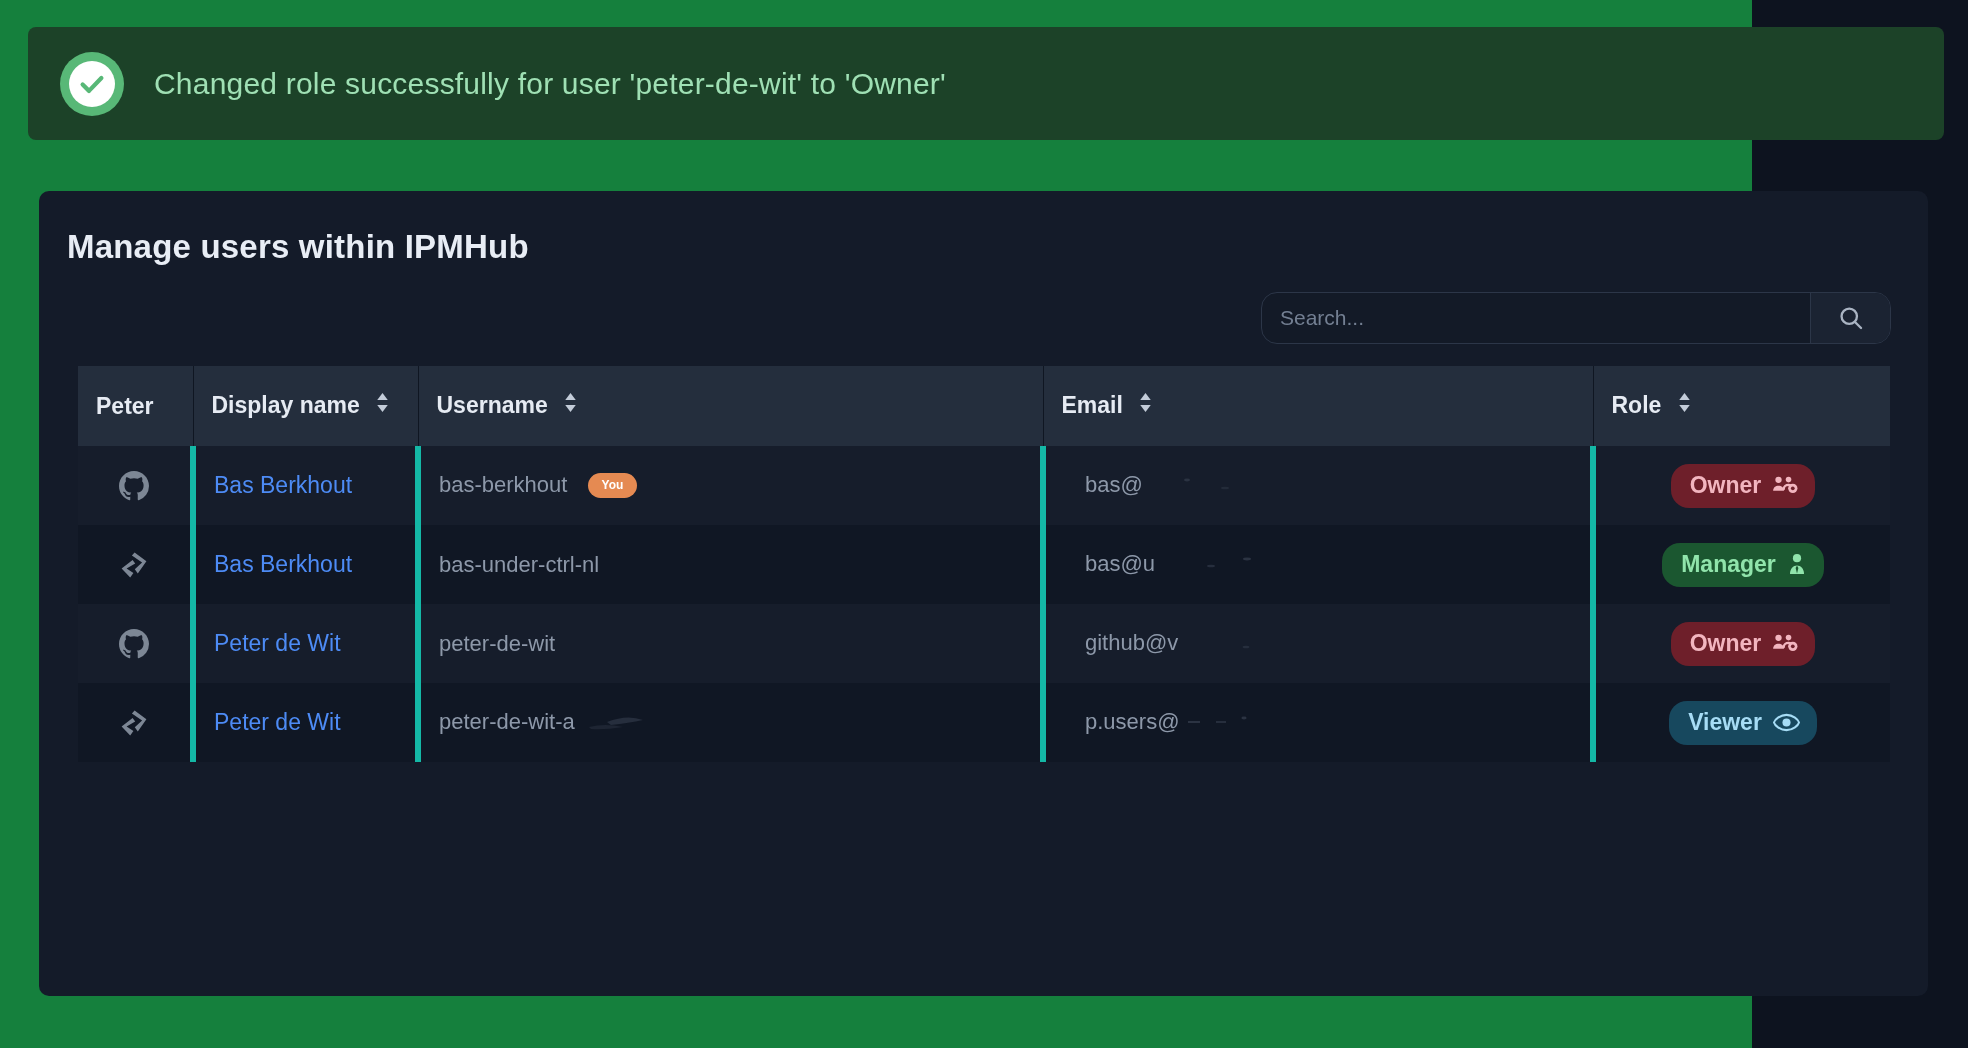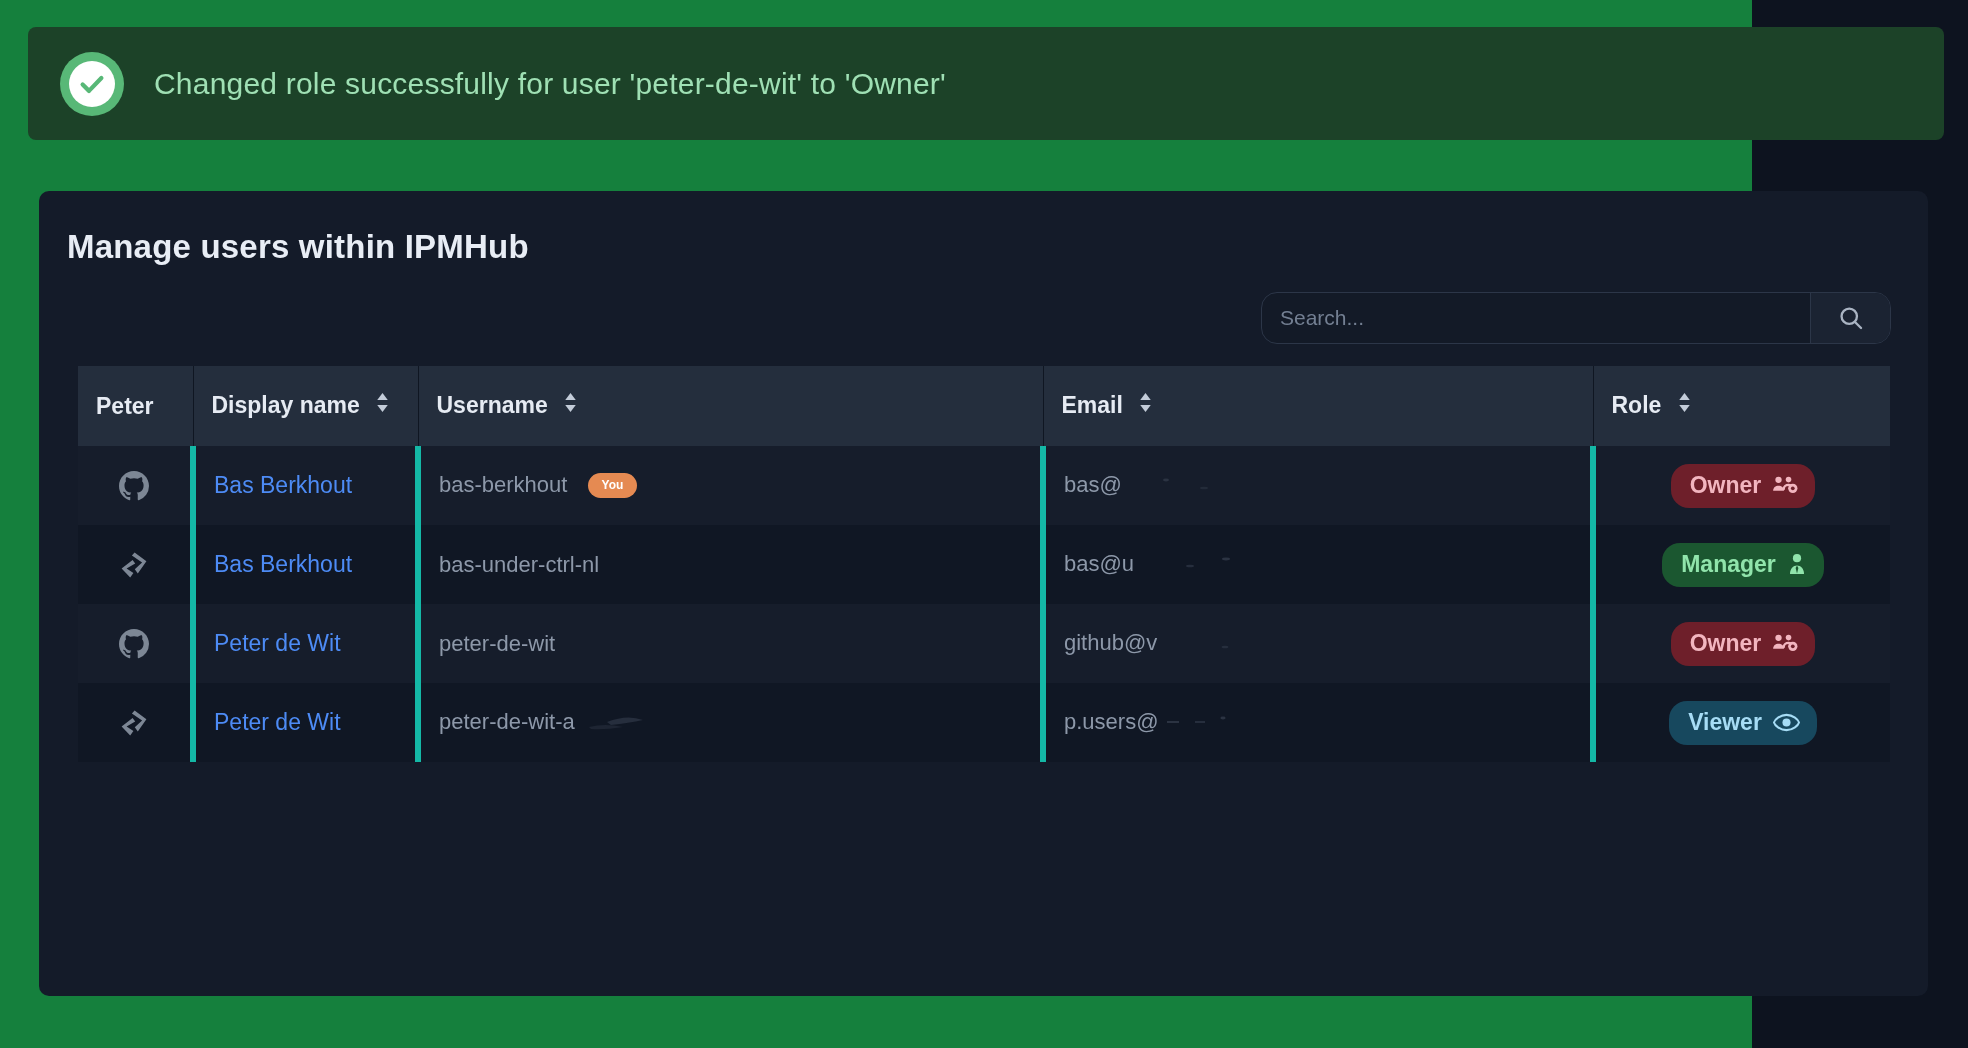--- a/index.html
+++ b/index.html
@@ -168,21 +168,21 @@
 
   .type-cell { text-align: center; padding: 0; }
   .type-cell svg { display: inline-block; vertical-align: middle; }
 
   .namelink {
     color: #4d8bf5;
     text-decoration: none;
     font-size: 23px;
   }
   .uname  { color: #8d98a9; }
-  .email  { color: #8d98a9; }
+  .email  { color: #8d98a9; margin-left: 21px; }
 
   .badge-you {
     display: inline-block;
     background: #e58a52;
     color: #ffffff;
     font-size: 12px;
     font-weight: 700;
     border-radius: 14px;
     padding: 5px 14px 6px;
     margin-left: 14px;

